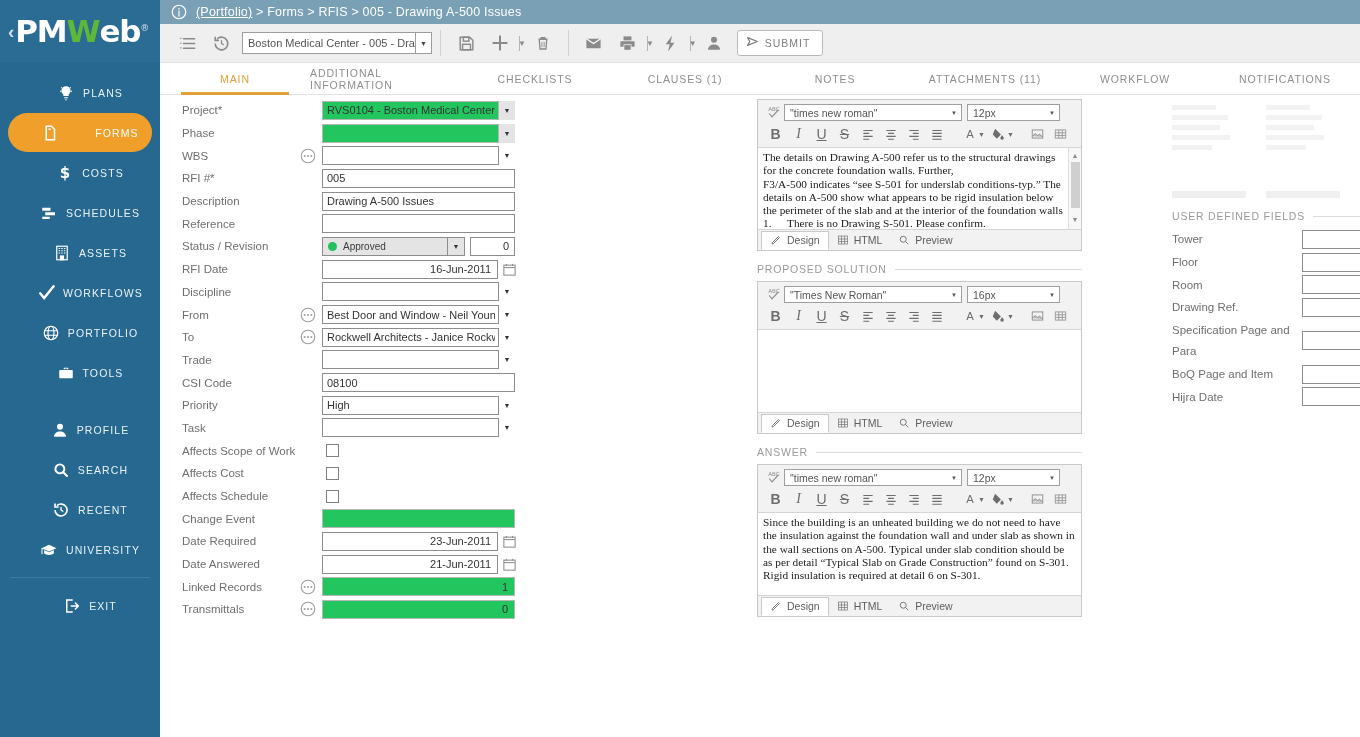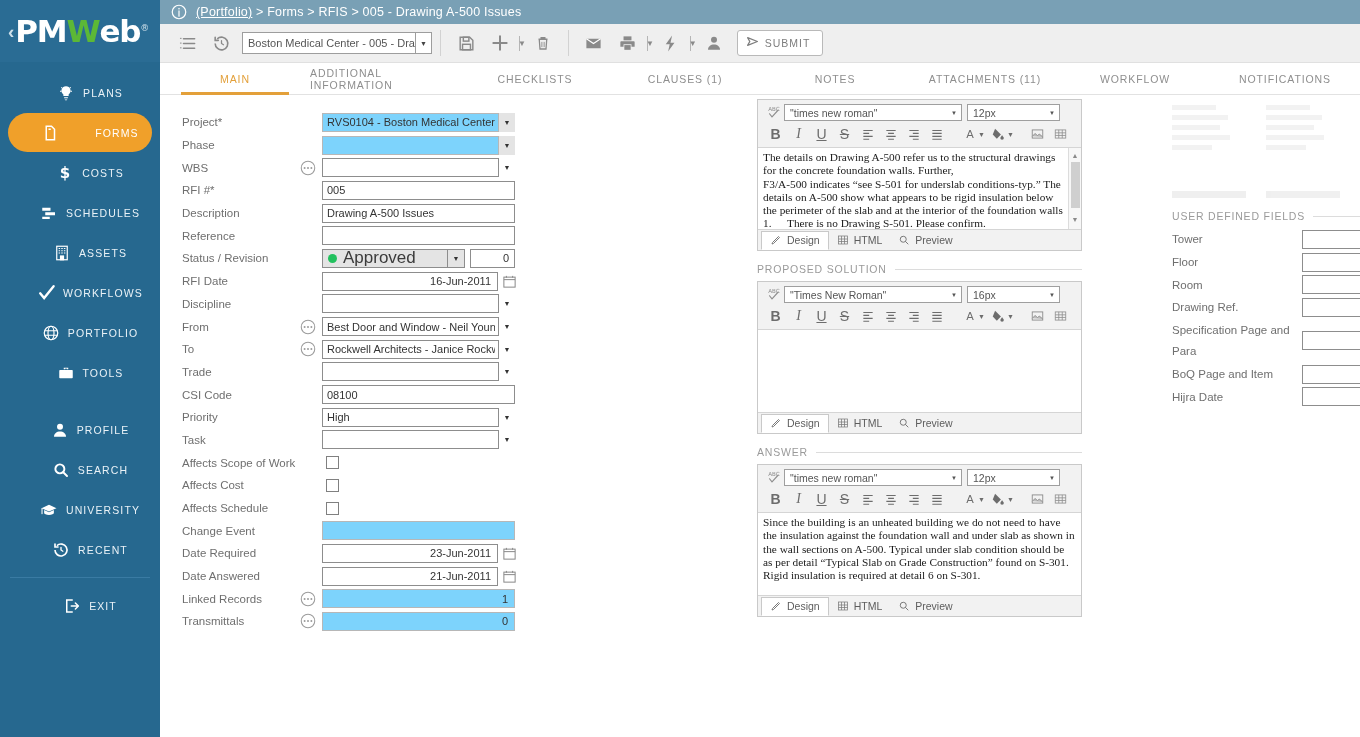--- a/index.html
+++ b/index.html
@@ -108,57 +108,57 @@
   }
   .tab.active { color:#e3a03a; }
   .tab.active:after {
     content:""; position:absolute; left:14%; right:14%; bottom:-1px;
     height:3px; background:#e3a03a;
   }
 
   .content { flex:1 1 auto; position:relative; background:#fff; overflow:hidden; }
 
   
-  .form-col { position:absolute; left:12px; top:16px; width:420px; }
+  .form-col { position:absolute; left:12px; top:4px; width:420px; }
   .frow { display:flex; align-items:center; height:22.7px; }
   .flabel {
     width:126px; flex:0 0 126px; font-size:11.5px; color:#6f6f6f;
     padding-left:10px;
   }
   .fdots {
     width:20px; height:16px; flex:0 0 20px; margin-right:4px;
     display:flex; align-items:center; justify-content:center;
   }
   .fdots-sp { width:20px; flex:0 0 20px; margin-right:4px; }
   .fctl { position:relative; }
   .inp {
     width:193px; height:19px; border:1px solid #8d8d8d; background:#fff;
     font-size:11px; color:#333; padding:0 4px; display:flex; align-items:center;
   }
-  .inp.disabled { background:#7dd3fc; border-color:#b7b7b7;text-align:right; }
+  .inp.disabled { background:#22c55e; border-color:#b7b7b7; }
   .inp .arw {
     position:absolute; right:0; top:0; width:17px; height:19px;
     border-left:1px solid #8d8d8d; background:#fff;
     display:flex; align-items:center; justify-content:center; font-size:7px; color:#333;
   }
   .inp.disabled .arw { background:#e4e4e4; border-left-color:#b7b7b7; }
   .inp .txt { overflow:hidden; white-space:nowrap; }
   .inp.sel .txt { width:168px; }
   .inp.right { justify-content:flex-end; padding-right:6px; }
   .inp.date { width:176px; }
   .cal-ico { position:absolute; left:180px; top:2px; color:#888; }
   .statusrow { display:flex; }
   .status-inp {
     width:143px; height:19px; border:1px solid #8d8d8d; background:#e4e4e4;
     display:flex; align-items:center; padding-left:5px; position:relative;
   }
   .status-dot {
     width:9px; height:9px; border-radius:50%; background:#22c15e; margin-right:6px;
   }
-  .status-inp .txt { font-size:17px; color:#3b3b3b; }
+  .status-inp .txt { font-size:10px; color:#3b3b3b; }
   .status-inp .arw2 {
     position:absolute; right:0; top:0; width:17px; height:17px; background:#e4e4e4;
     border-left:1px solid #8d8d8d; display:flex; align-items:center;
     justify-content:center; font-size:7px; color:#333;
   }
   .rev-inp {
     width:45px; height:19px; border:1px solid #8d8d8d; background:#fff;
     font-size:11px; color:#333; display:flex; align-items:center;
     justify-content:flex-end; padding-right:5px; margin-left:5px;
   }
@@ -355,38 +355,38 @@
             <svg width="18" height="18" viewBox="0 0 24 24" fill="none" stroke="#fff" stroke-width="2.6">
               <circle cx="10.5" cy="10.5" r="6"></circle>
               <path d="M15 15l5 5" stroke-linecap="round"></path>
             </svg>
           </span>
         <span class="nav-label">SEARCH</span>
       </div>
 
       <div class="nav-item">
         <span class="nav-ico">
+            <svg width="18" height="18" viewBox="0 0 24 24" fill="none" stroke="#fff" stroke-width="2.2">
+              <path d="M4 12a8 8 0 1 0 2.6-5.9"></path>
+              <path d="M4 4v4h4" stroke-linecap="round"></path>
+              <path d="M12 8.5V12l2.5 1.6" stroke-width="1.8" stroke-linecap="round"></path>
+            </svg>
+          </span>
+        <span class="nav-label">RECENT</span>
+      </div>
+
+      <div class="nav-item">
+        <span class="nav-ico">
             <svg width="18" height="18" viewBox="0 0 24 24" fill="#fff">
               <path d="M12 5L2 9.5l10 4.5 10-4.5z"></path>
               <path d="M5.5 12v4c0 1.4 2.9 2.6 6.5 2.6s6.5-1.2 6.5-2.6v-4l-6.5 3z"></path>
               <rect x="2" y="9.5" width="1.4" height="8"></rect>
             </svg>
           </span>
         <span class="nav-label">UNIVERSITY</span>
-      </div>
-
-      <div class="nav-item">
-        <span class="nav-ico">
-            <svg width="18" height="18" viewBox="0 0 24 24" fill="none" stroke="#fff" stroke-width="2.2">
-              <path d="M4 12a8 8 0 1 0 2.6-5.9"></path>
-              <path d="M4 4v4h4" stroke-linecap="round"></path>
-              <path d="M12 8.5V12l2.5 1.6" stroke-width="1.8" stroke-linecap="round"></path>
-            </svg>
-          </span>
-        <span class="nav-label">RECENT</span>
       </div>
 
       <div class="nav-sep"></div>
 
       <div class="nav-item">
         <span class="nav-ico">
             <svg width="18" height="18" viewBox="0 0 24 24" fill="none" stroke="#fff" stroke-width="2">
               <path d="M13 4H5v16h8"></path>
               <path d="M11 12h9M16.5 8l4 4-4 4" stroke-linecap="round" stroke-linejoin="round"></path>
             </svg>

